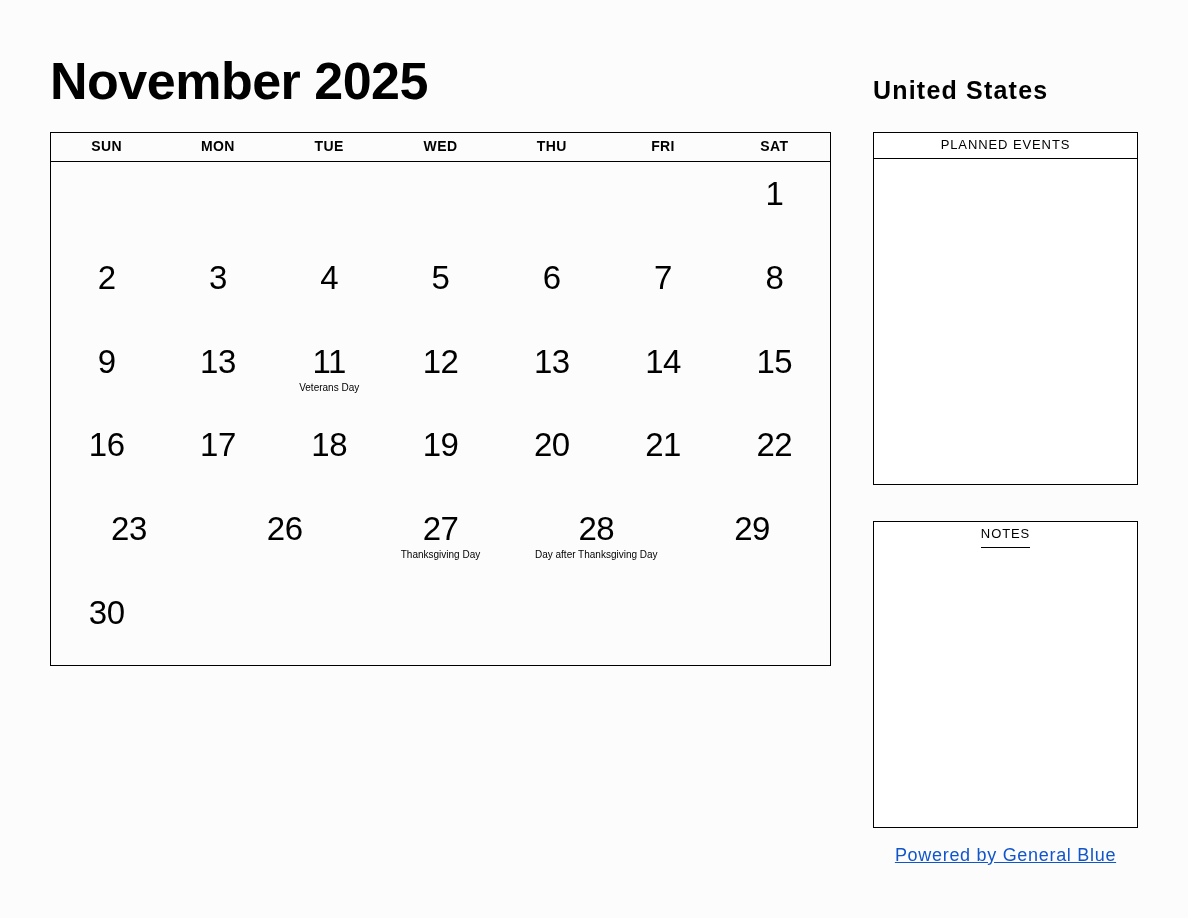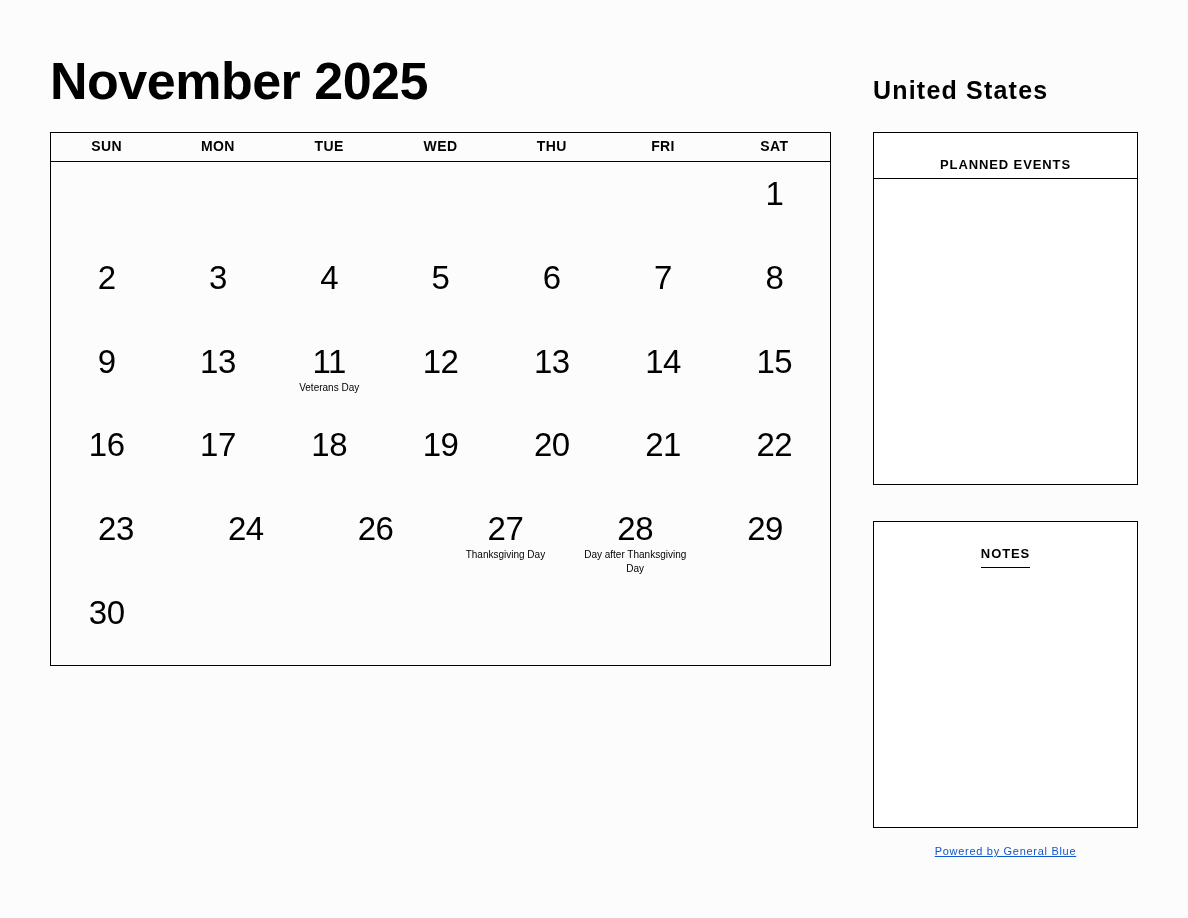--- a/index.html
+++ b/index.html
@@ -110,37 +110,36 @@
     flex-direction: column;
   }
   #planned-events-box { top: 132px; height: 353px; }
   #notes-box { top: 521px; height: 307px; align-items: center; }
   .side-box-header {
     flex: 0 0 25px;
     height: 25px;
     line-height: 24px;
     text-align: center;
     font-size: 13px;
-    font-weight: bold;
+    font-weight: normal;
     letter-spacing: 0.9px;
     border-bottom: 1.6px solid #000;
-    margin-top: 20px;
   }
   .side-box-body {
     flex: 1 1 auto;
   }
 
   
   #footer-link {
     position: absolute;
     left: 873px;
     top: 845px;
     width: 265px;
     text-align: center;
-    font-size: 11px;
+    font-size: 18px;
     letter-spacing: 0.7px;
     color: #1155cc;
     text-decoration: underline;
     white-space: nowrap;
     cursor: pointer;
   }
 </style>
 </head>
 <body>
 
@@ -250,23 +249,20 @@
         </div>
         <div class="day-cell">
           <div class="day-number">22</div>
         </div>
       </div>
       <div class="week-row">
         <div class="day-cell">
           <div class="day-number">23</div>
         </div>
         <div class="day-cell">
-          <div class="day-number">24</div>
-        </div>
-        <div class="day-cell">
           <div class="day-number">26</div>
         </div>
         <div class="day-cell">
           <div class="day-number">27</div>
           <div class="day-event">Thanksgiving Day</div>
         </div>
         <div class="day-cell">
           <div class="day-number">28</div>
           <div class="day-event">Day after Thanksgiving Day</div>
         </div>

